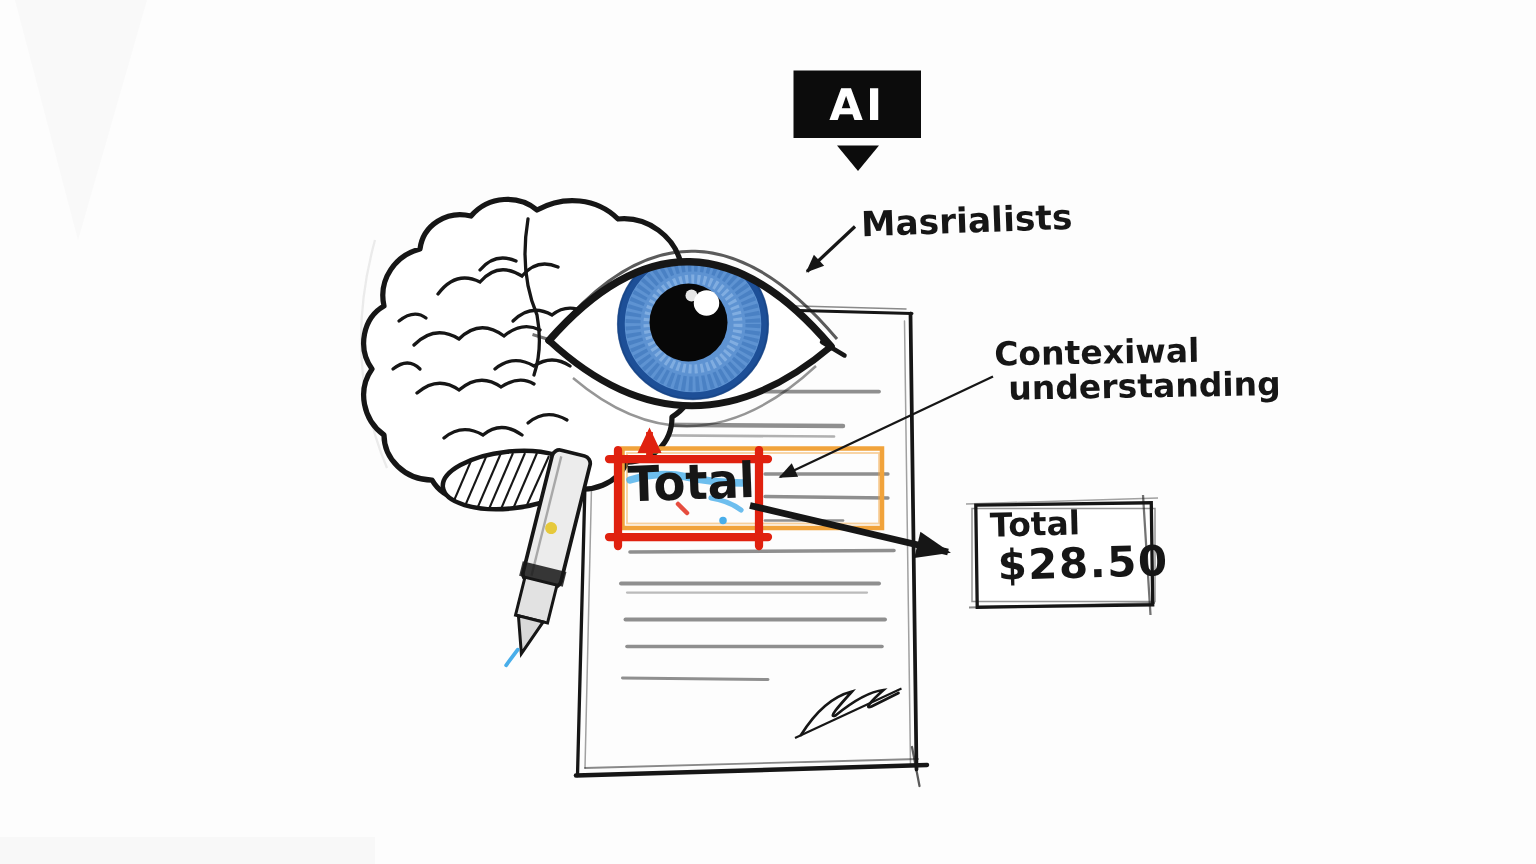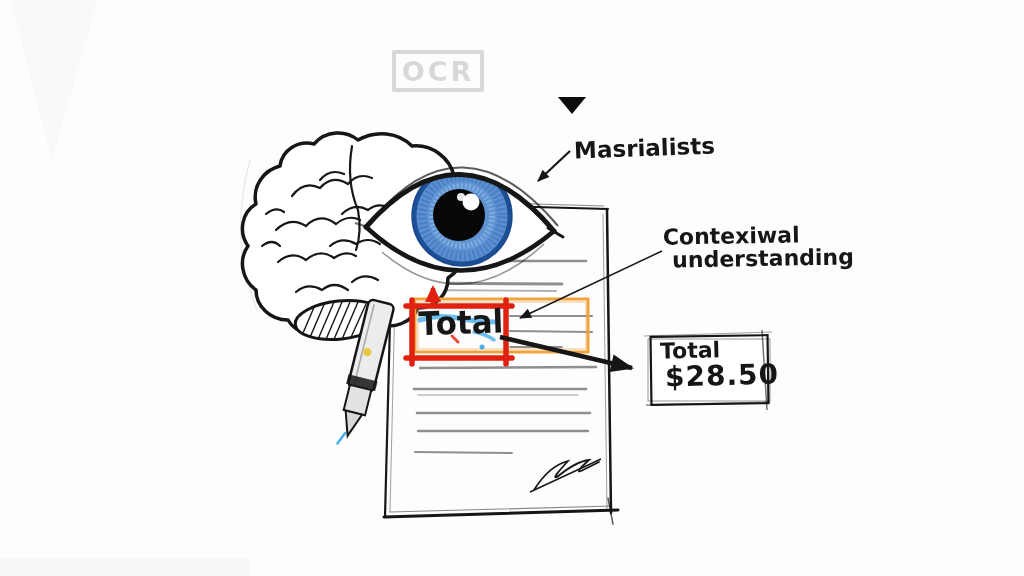--- a/index.html
+++ b/index.html
@@ -191,21 +191,21 @@
 
   <g>
     <rect x="651" y="336" width="117" height="68" style="fill:#ffffff" class="ink" stroke-width="2.2" transform="rotate(-0.8 709 370)"></rect>
     <rect x="648" y="339" width="122" height="62" class="ink" stroke-width="1" opacity="0.45"></rect>
     <path d="M 762 330 L 767 410" class="ink" stroke-width="1.5" opacity="0.6"></path>
     <path d="M 644 336 L 772 332" class="ink" stroke-width="1" opacity="0.4"></path>
     <path d="M 646 405 L 770 402" class="ink" stroke-width="1.3" opacity="0.5"></path>
   </g>
 </svg>
 
-<div class="badge badge-ocr">OCR</div>
+<div class="badge badge-ai">AI</div>
 <div class="tri-down"></div>
 
 <div class="hand eye-label">Masrialists</div>
 
 <div class="hand ctx-label">
   <div class="l1">Contexiwal</div>
   <div class="l2">understanding</div>
 </div>
 
 <div class="hand hl-total">Total</div>

